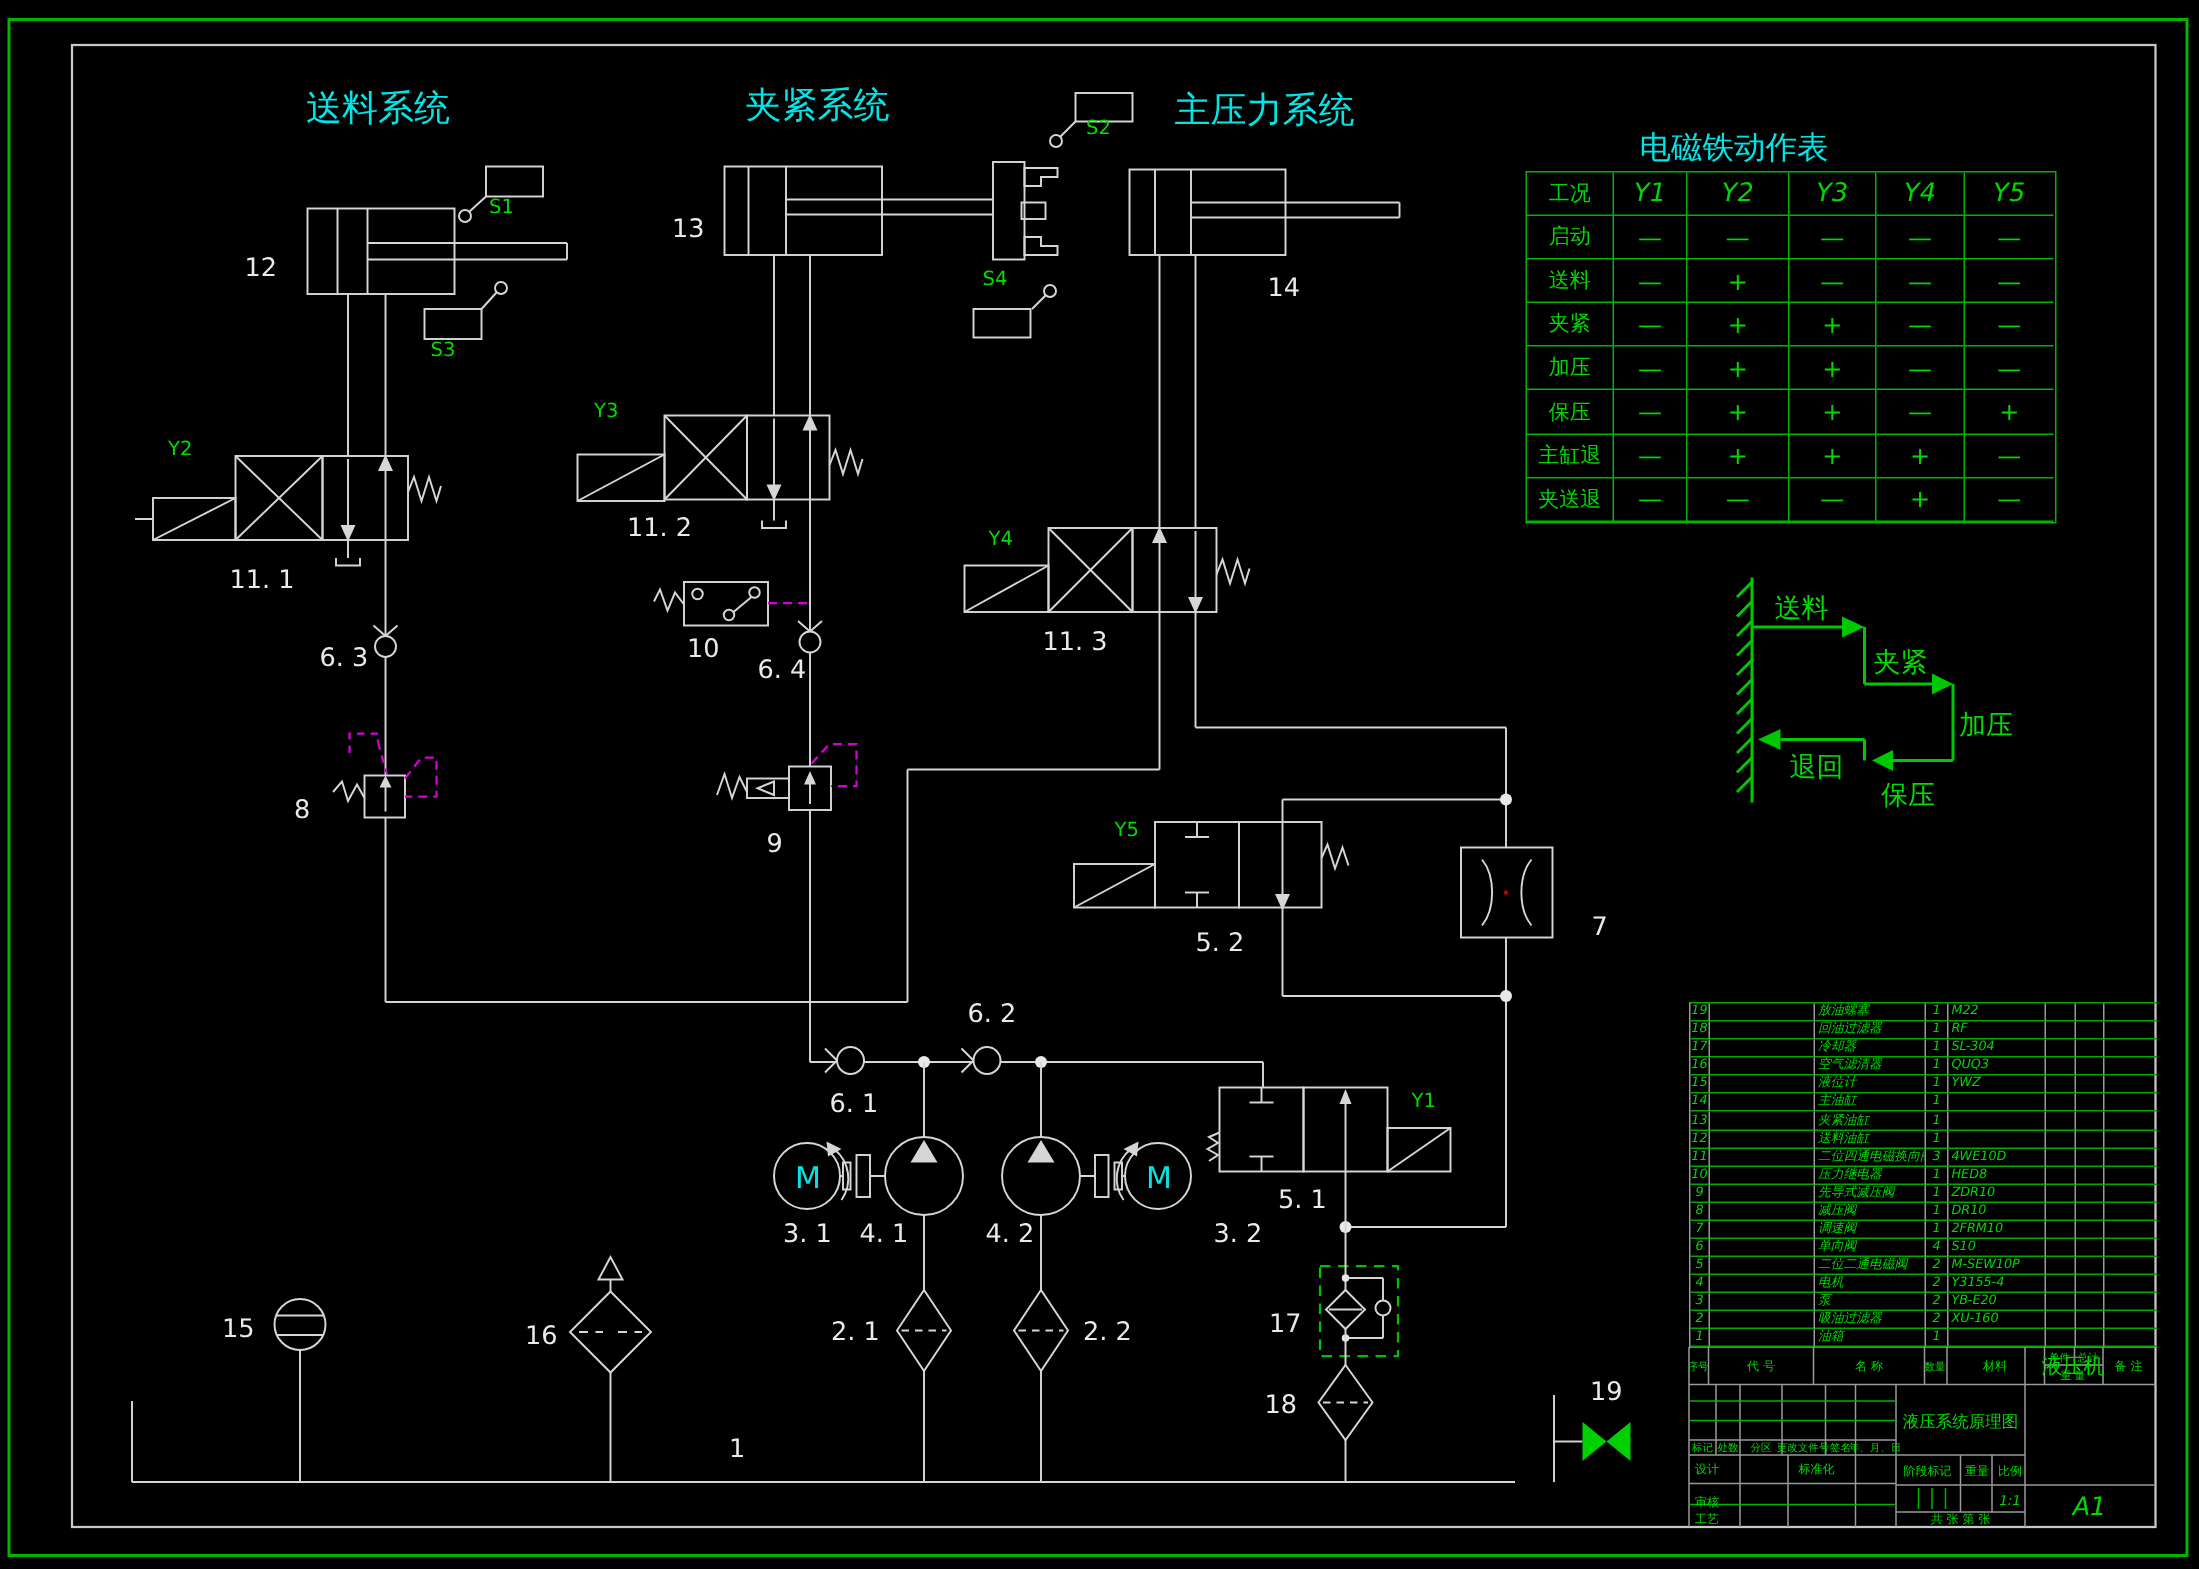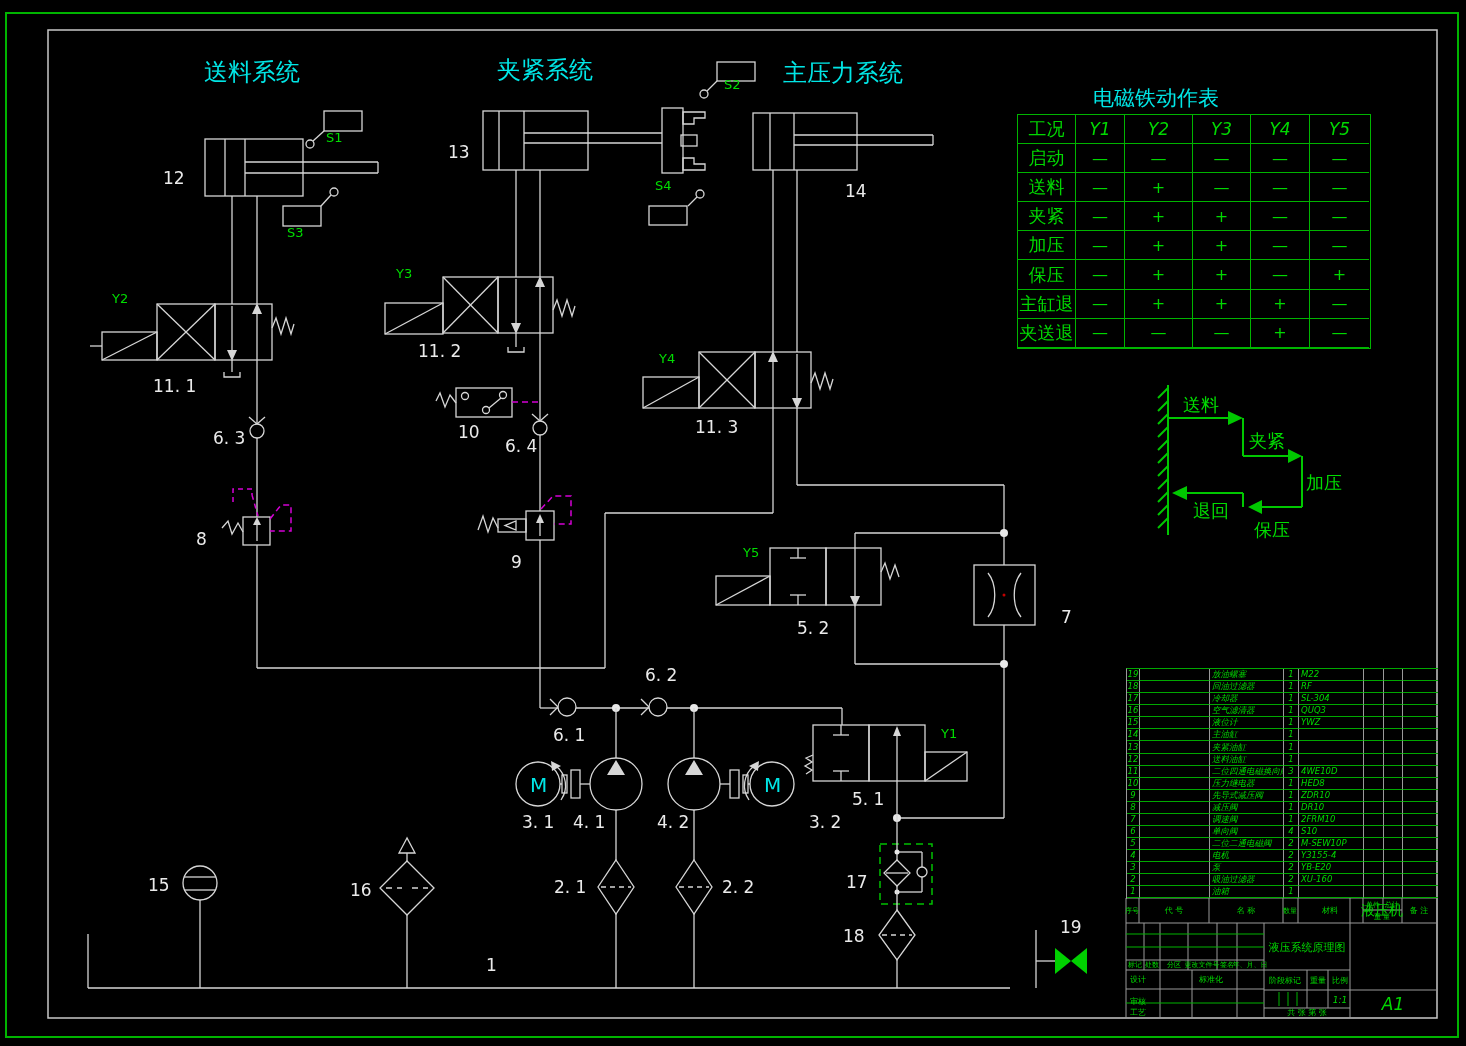--- a/index.html
+++ b/index.html
@@ -9,21 +9,21 @@
   svg text{font-family:"DejaVu Sans",sans-serif;}
   .tcell{box-sizing:border-box;}
   
   .sol{position:absolute;left:1017px;top:114px;width:352px;height:233px;display:grid;
        grid-template-columns:58px 49px 68px 58px 59px 59px;grid-auto-rows:29.1px;
        border:1px solid #00b400;color:#00d800;}
   .sol .tcell{border-right:1px solid #00b400;border-bottom:1px solid #00b400;
        display:flex;align-items:center;justify-content:center;font-size:16px;}
   .sol .tcell:nth-child(6n){border-right:0;}
   .sol [data-name=table-row]:first-child .tcell:not(:nth-child(6n+1)){font-style:italic;font-size:17px;}
-  .sol .tcell:nth-child(6n+1){font-size:18px;}
+  .sol .tcell:nth-child(6n+1){font-size:14px;}
   
   .bom{position:absolute;left:1126px;top:668px;width:311px;height:230px;display:grid;
        grid-template-columns:13px 70px 74px 15px 65px 20px 19px 35px;grid-auto-rows:12.08px;
        font-style:italic;color:#00d800;border-top:1px solid #00a800;border-left:1px solid #9a9a9a;}
   .bom .tcell{border-bottom:1px solid #00a800;border-right:1px solid #9a9a9a;
        font-size:8.5px;line-height:11px;display:flex;align-items:center;padding-left:2px;
        overflow:hidden;white-space:nowrap;}
   .bom .tcell:nth-child(8n){border-right:0;}
   .bom .tcell:nth-child(8n+1),.bom .tcell:nth-child(8n+4){justify-content:center;padding-left:0;}
 </style>

